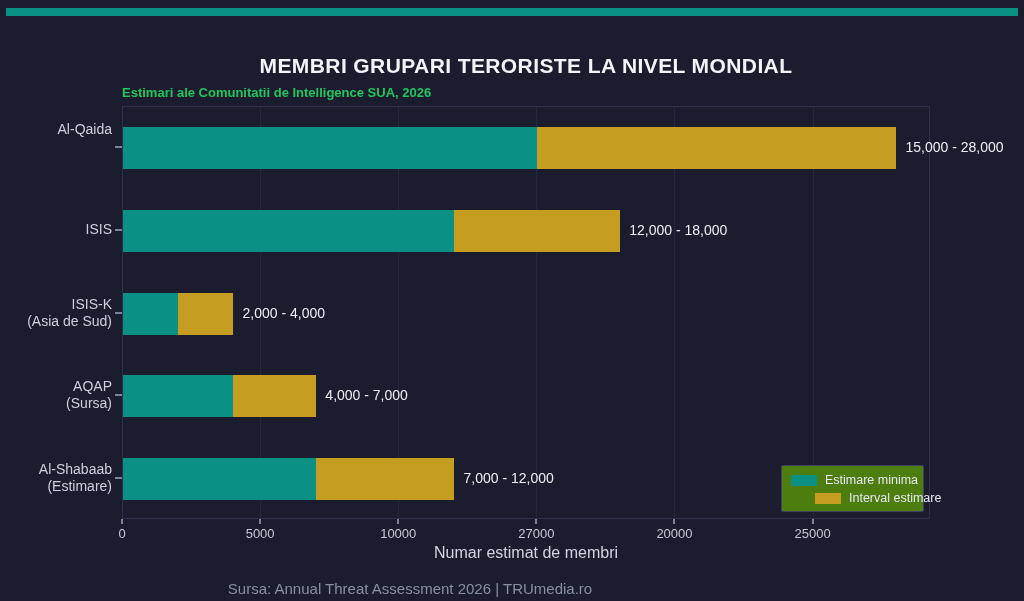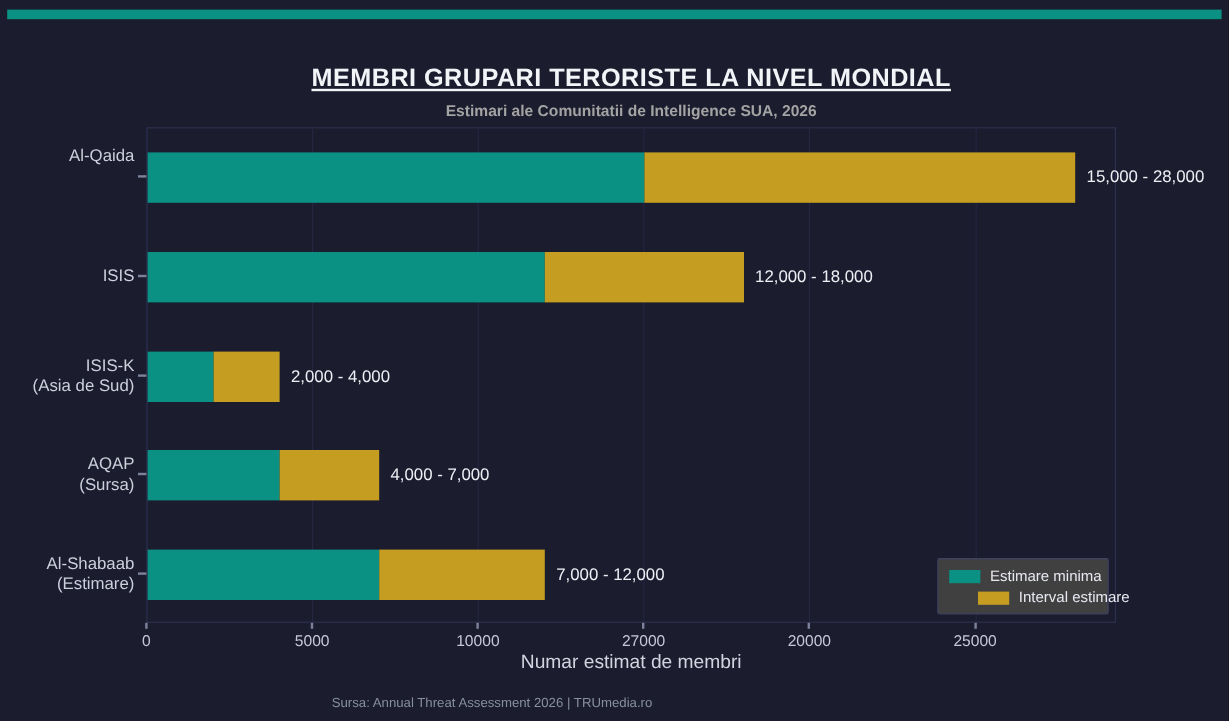--- a/index.html
+++ b/index.html
@@ -11,26 +11,25 @@
     overflow: hidden;
   }
   .accent-bar {
     position: absolute; left: 6px; top: 8px;
     width: 1012px; height: 8px;
     background: #0a9183;
   }
   .chart-title {
     position: absolute; left: 122px; top: 54px; width: 808px;
     text-align: center;
-    color: #f3f4f8; font-size: 21px; font-weight: bold; letter-spacing: 0.4px; text-decoration: underline;
+    color: #f3f4f8; font-size: 21px; font-weight: bold; letter-spacing: 0.4px;
   }
   .chart-subtitle {
     position: absolute; left: 122px; top: 85px; width: 808px;
-    text-align: center;
-    color: #a3a3a3; font-size: 13px; font-weight: bold;
+    color: #22c55e; font-size: 13px; font-weight: bold;
   }
   .plot {
     position: absolute; left: 122px; top: 106px;
     width: 808px; height: 413px;
     border: 1px solid #2e3050;
     box-sizing: border-box;
   }
   .gridline {
     position: absolute; top: 0; width: 1px; height: 100%;
     background: #242642;
@@ -56,30 +55,30 @@
     position: absolute; top: 526px; transform: translateX(-50%);
     color: #c6c9d5; font-size: 13px;
   }
   .x-axis-title {
     position: absolute; left: 122px; top: 544px; width: 808px;
     text-align: center; color: #d2d5df; font-size: 16px;
   }
   .legend {
     position: absolute; left: 781px; top: 465px; width: 143px;
     box-sizing: border-box;
-    background: #404040; border: 1px solid #3e4162; border-radius: 2px;
+    background: #4d7c0f; border: 1px solid #3e4162; border-radius: 2px;
     padding: 7px 9px 6px 9px;
   }
   .legend-row { display: flex; align-items: center; margin-bottom: 4px; }
   .legend-row:last-child { margin-bottom: 0; margin-left: 24px; }
   .legend-swatch { width: 26px; height: 11px; margin-right: 8px; flex: none; }
   .legend-label { color: #e7e9f1; font-size: 12.5px; white-space: nowrap; }
   .source-line {
     position: absolute; left: 0; top: 580px; width: 820px;
-    text-align: center; color: #87909f; font-size: 11px;
+    text-align: center; color: #87909f; font-size: 15px;
   }
 </style>
 </head>
 <body>
 
 <div class="canvas">
   <div class="accent-bar"></div>
 
   <div class="chart-title">MEMBRI GRUPARI TERORISTE LA NIVEL MONDIAL</div>
 

